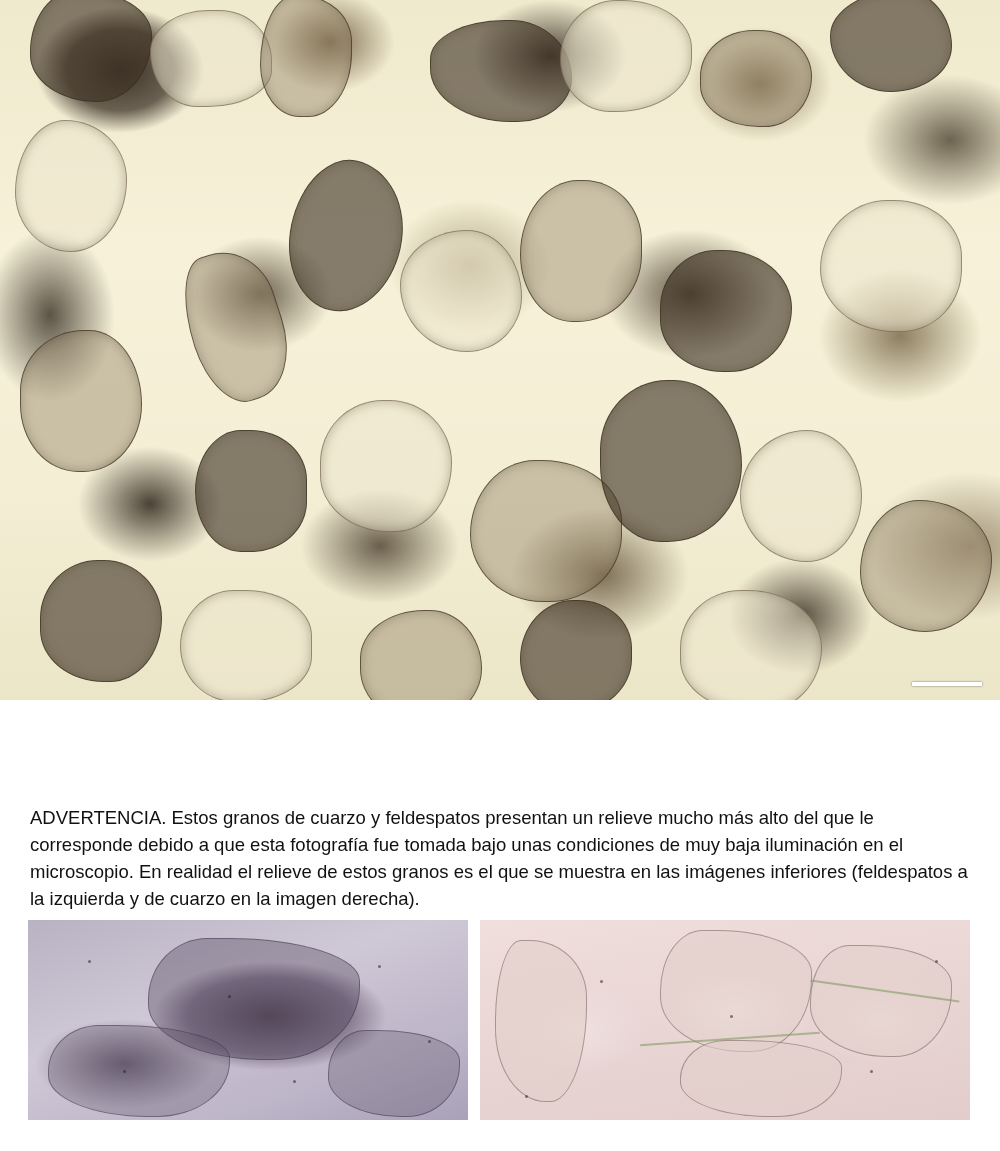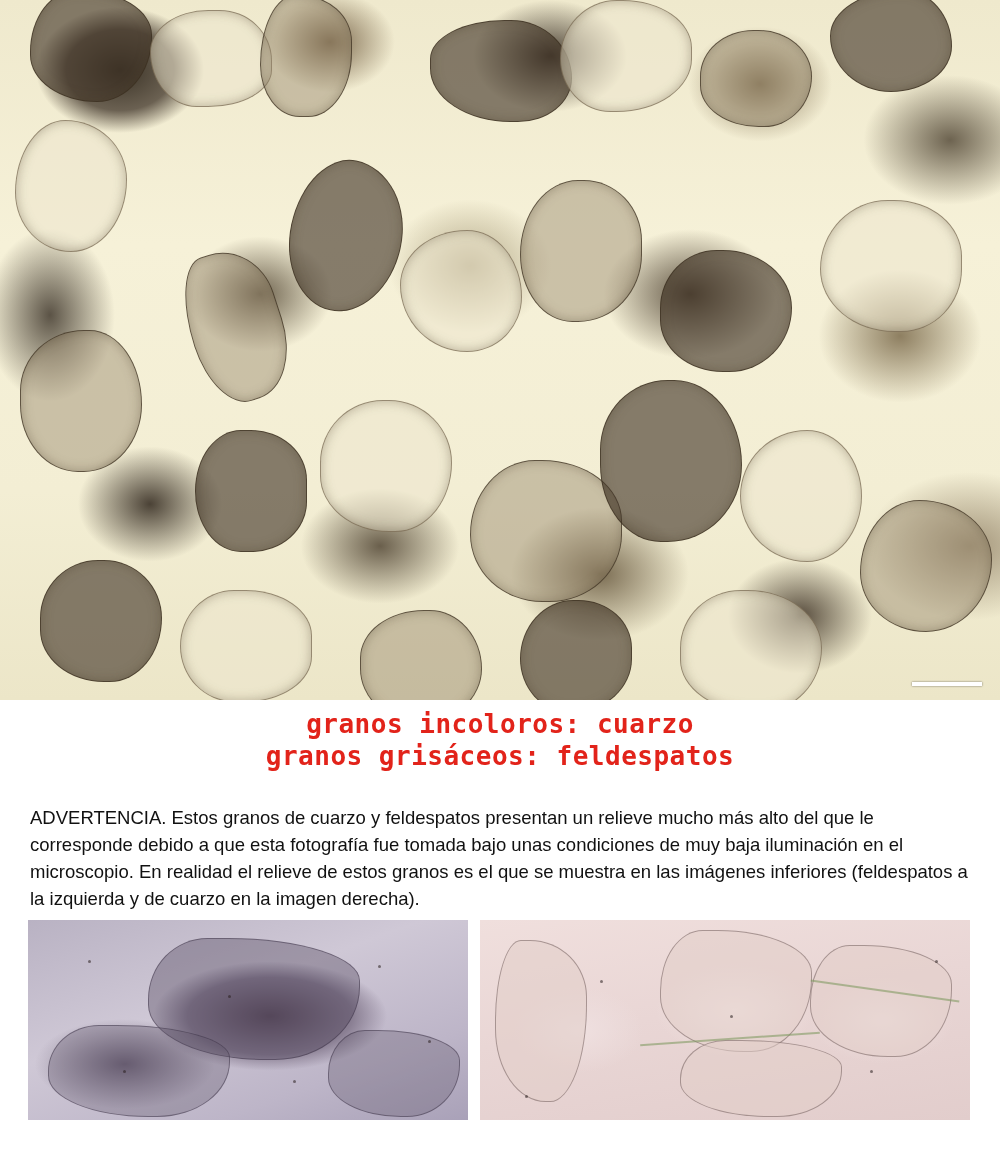--- a/index.html
+++ b/index.html
@@ -191,24 +191,20 @@
 
     <div class="grain dark" style="left:40px;  top:560px; width:120px; height:120px; border-radius:50% 50% 45% 55% / 50% 50% 55% 45%;"></div>
     <div class="grain light" style="left:180px; top:590px; width:130px; height:110px; border-radius:45% 55% 55% 45% / 55% 45% 45% 55%;"></div>
     <div class="grain" style="left:360px; top:610px; width:120px; height:110px; border-radius:55% 45% 50% 50% / 45% 55% 50% 50%;"></div>
     <div class="grain dark" style="left:520px; top:600px; width:110px; height:110px; border-radius:50% 50% 55% 45% / 55% 45% 50% 50%;"></div>
     <div class="grain light" style="left:680px; top:590px; width:140px; height:120px; border-radius:45% 55% 45% 55% / 50% 50% 55% 45%;"></div>
 
     <div class="scalebar"></div>
   </div>
 
-  <div class="legend">
-    <div class="legend-line">granos incoloros: cuarzo</div>
-    <div class="legend-line">granos grisáceos: feldespatos</div>
-  </div>
 
   <p class="warning">ADVERTENCIA. Estos granos de cuarzo y feldespatos presentan un relieve mucho más alto del que le corresponde debido a que esta fotografía fue tomada bajo unas condiciones de muy baja iluminación en el microscopio. En realidad el relieve de estos granos es el que se muestra en las imágenes inferiores (feldespatos a la izquierda y de cuarzo en la imagen derecha).</p>
 
   <div class="bottom-row">
 
     <div class="thumb thumb-left">
       <div class="blob" style="left:120px; top:18px;  width:210px; height:120px; background:rgba(70,58,80,0.35);"></div>
       <div class="blob" style="left:20px;  top:105px; width:180px; height:90px;"></div>
       <div class="blob" style="left:300px; top:110px; width:130px; height:85px;"></div>
       <div class="specks">

